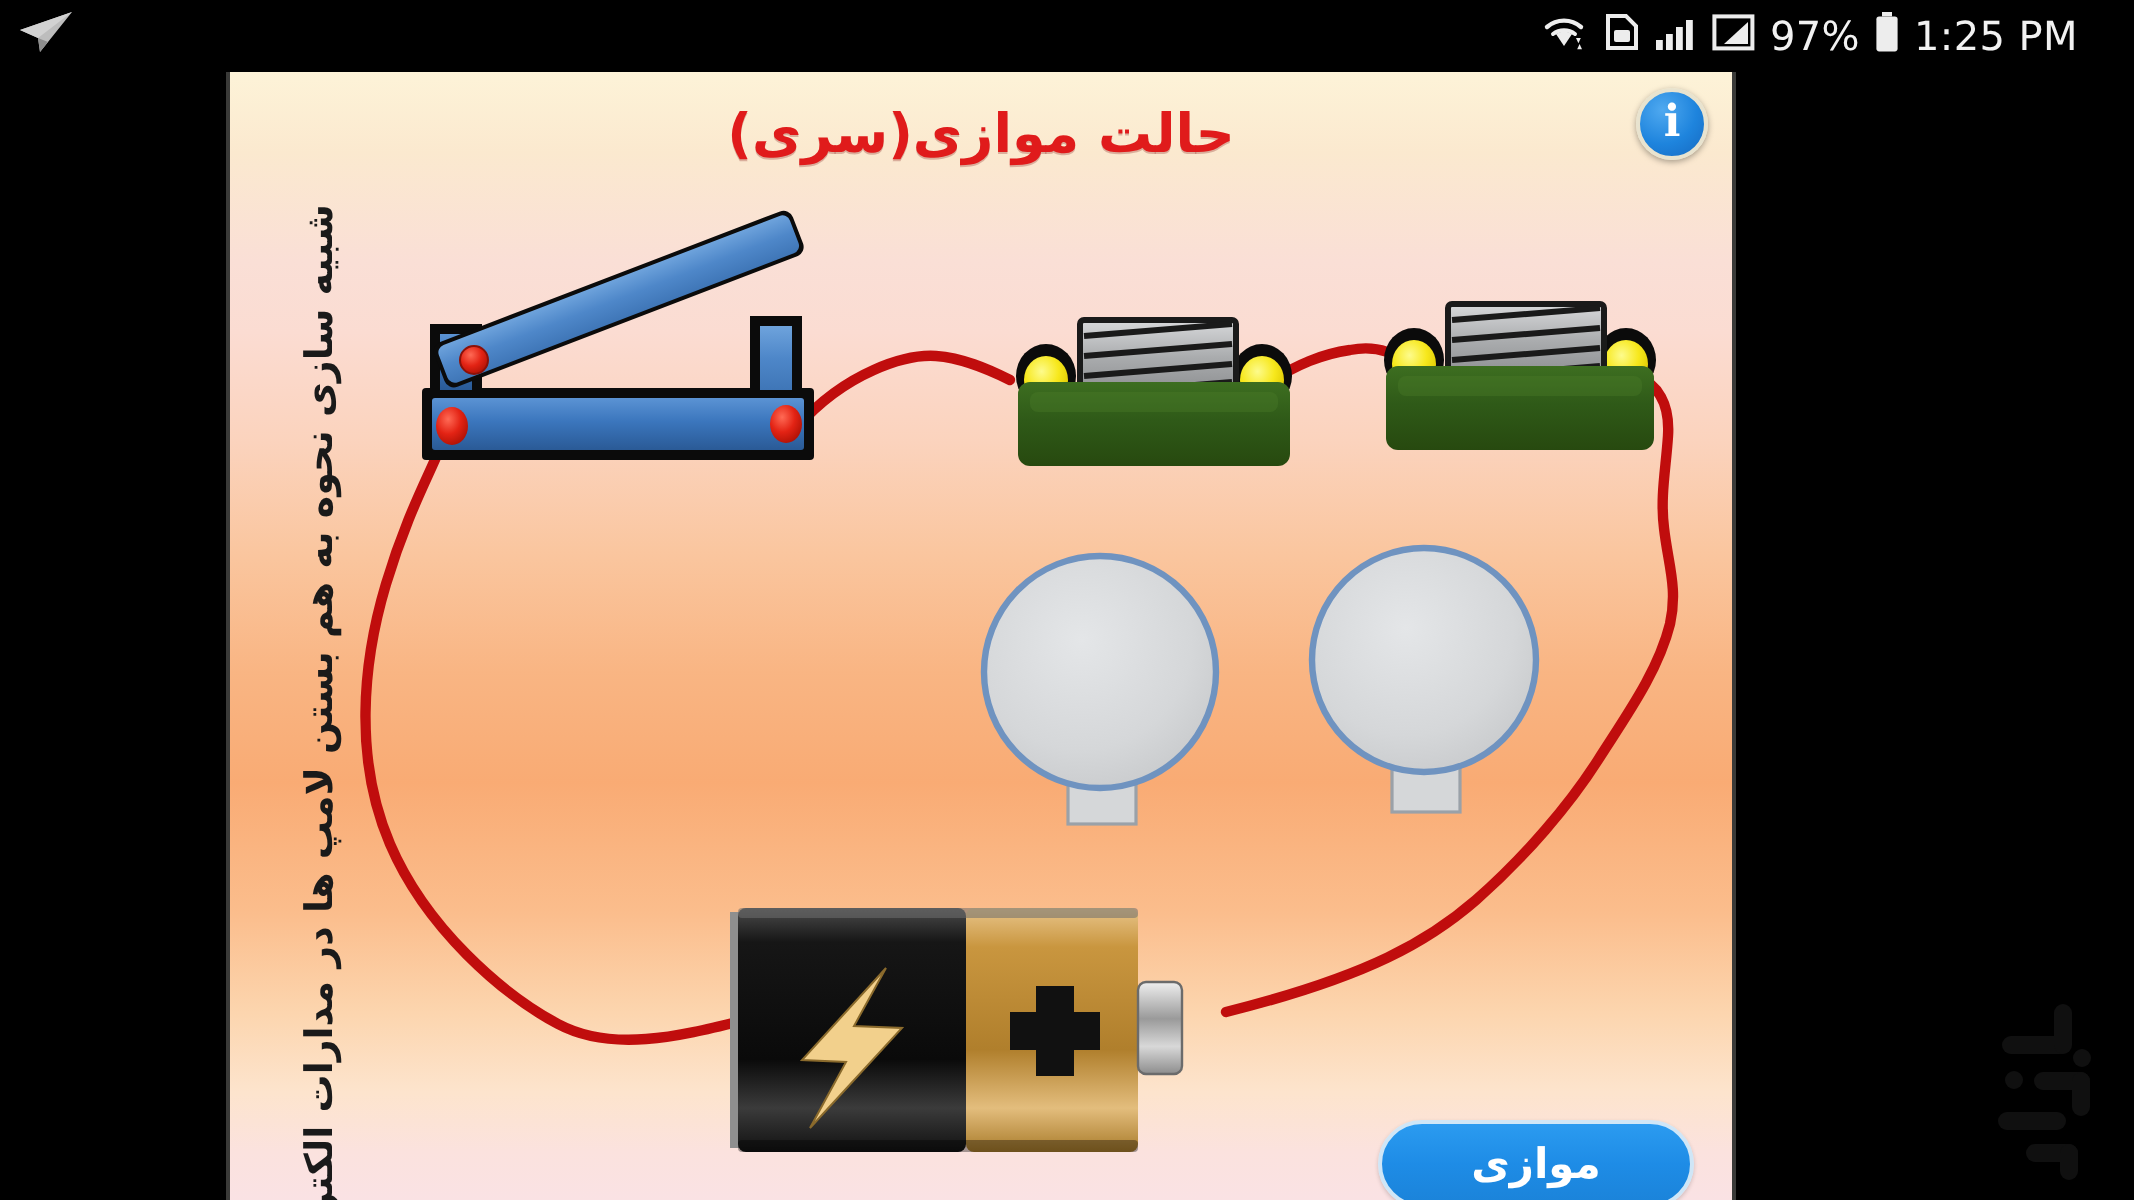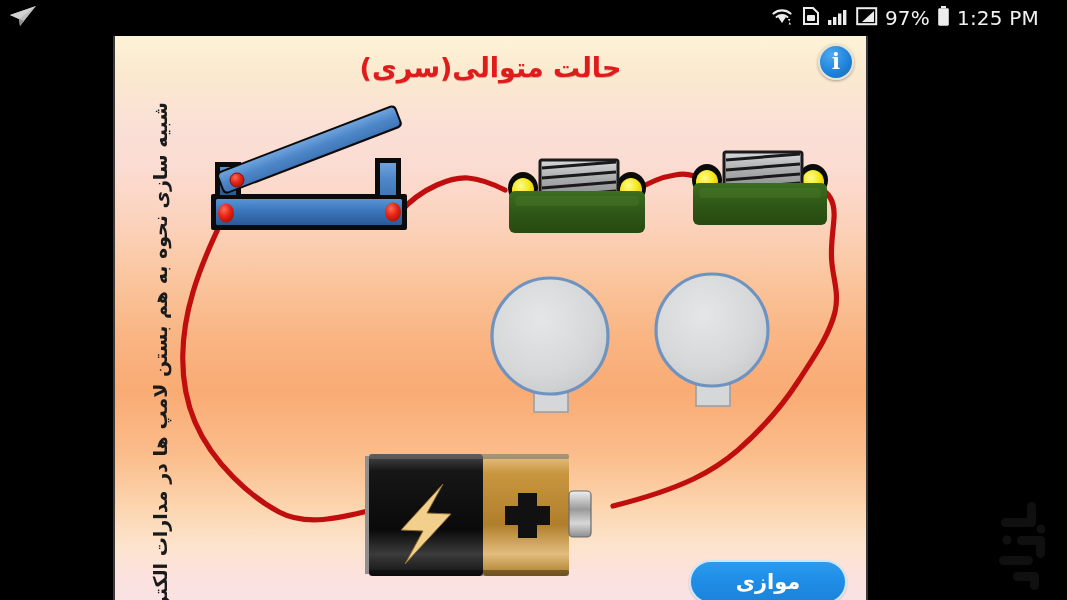--- a/index.html
+++ b/index.html
@@ -197,21 +197,21 @@
           <rect x="4" y="1" width="5" height="2.2" fill="#ededed"></rect>
           <rect x="1.2" y="3.2" width="10.6" height="17.5" rx="1.4" fill="#ededed"></rect>
         </svg>
       </span>
       <span class="sb-text">1:25 PM</span>
     </div>
   </div>
 
   <div id="app">
 
-    <div id="title">حالت متوالی(سری)</div>
+    <div id="title">حالت موازی(سری)</div>
 
     <div id="subtitle">شبیه سازی نحوه به هم بستن لامپ ها در مدارات الکتریکی</div>
 
     <div id="info-btn">
       <span class="glyph">i</span>
     </div>
 
     <svg id="circuit" viewBox="0 0 755 564">
       <defs>
         <linearGradient id="gSwitchBase" x1="0" y1="0" x2="0" y2="1">

